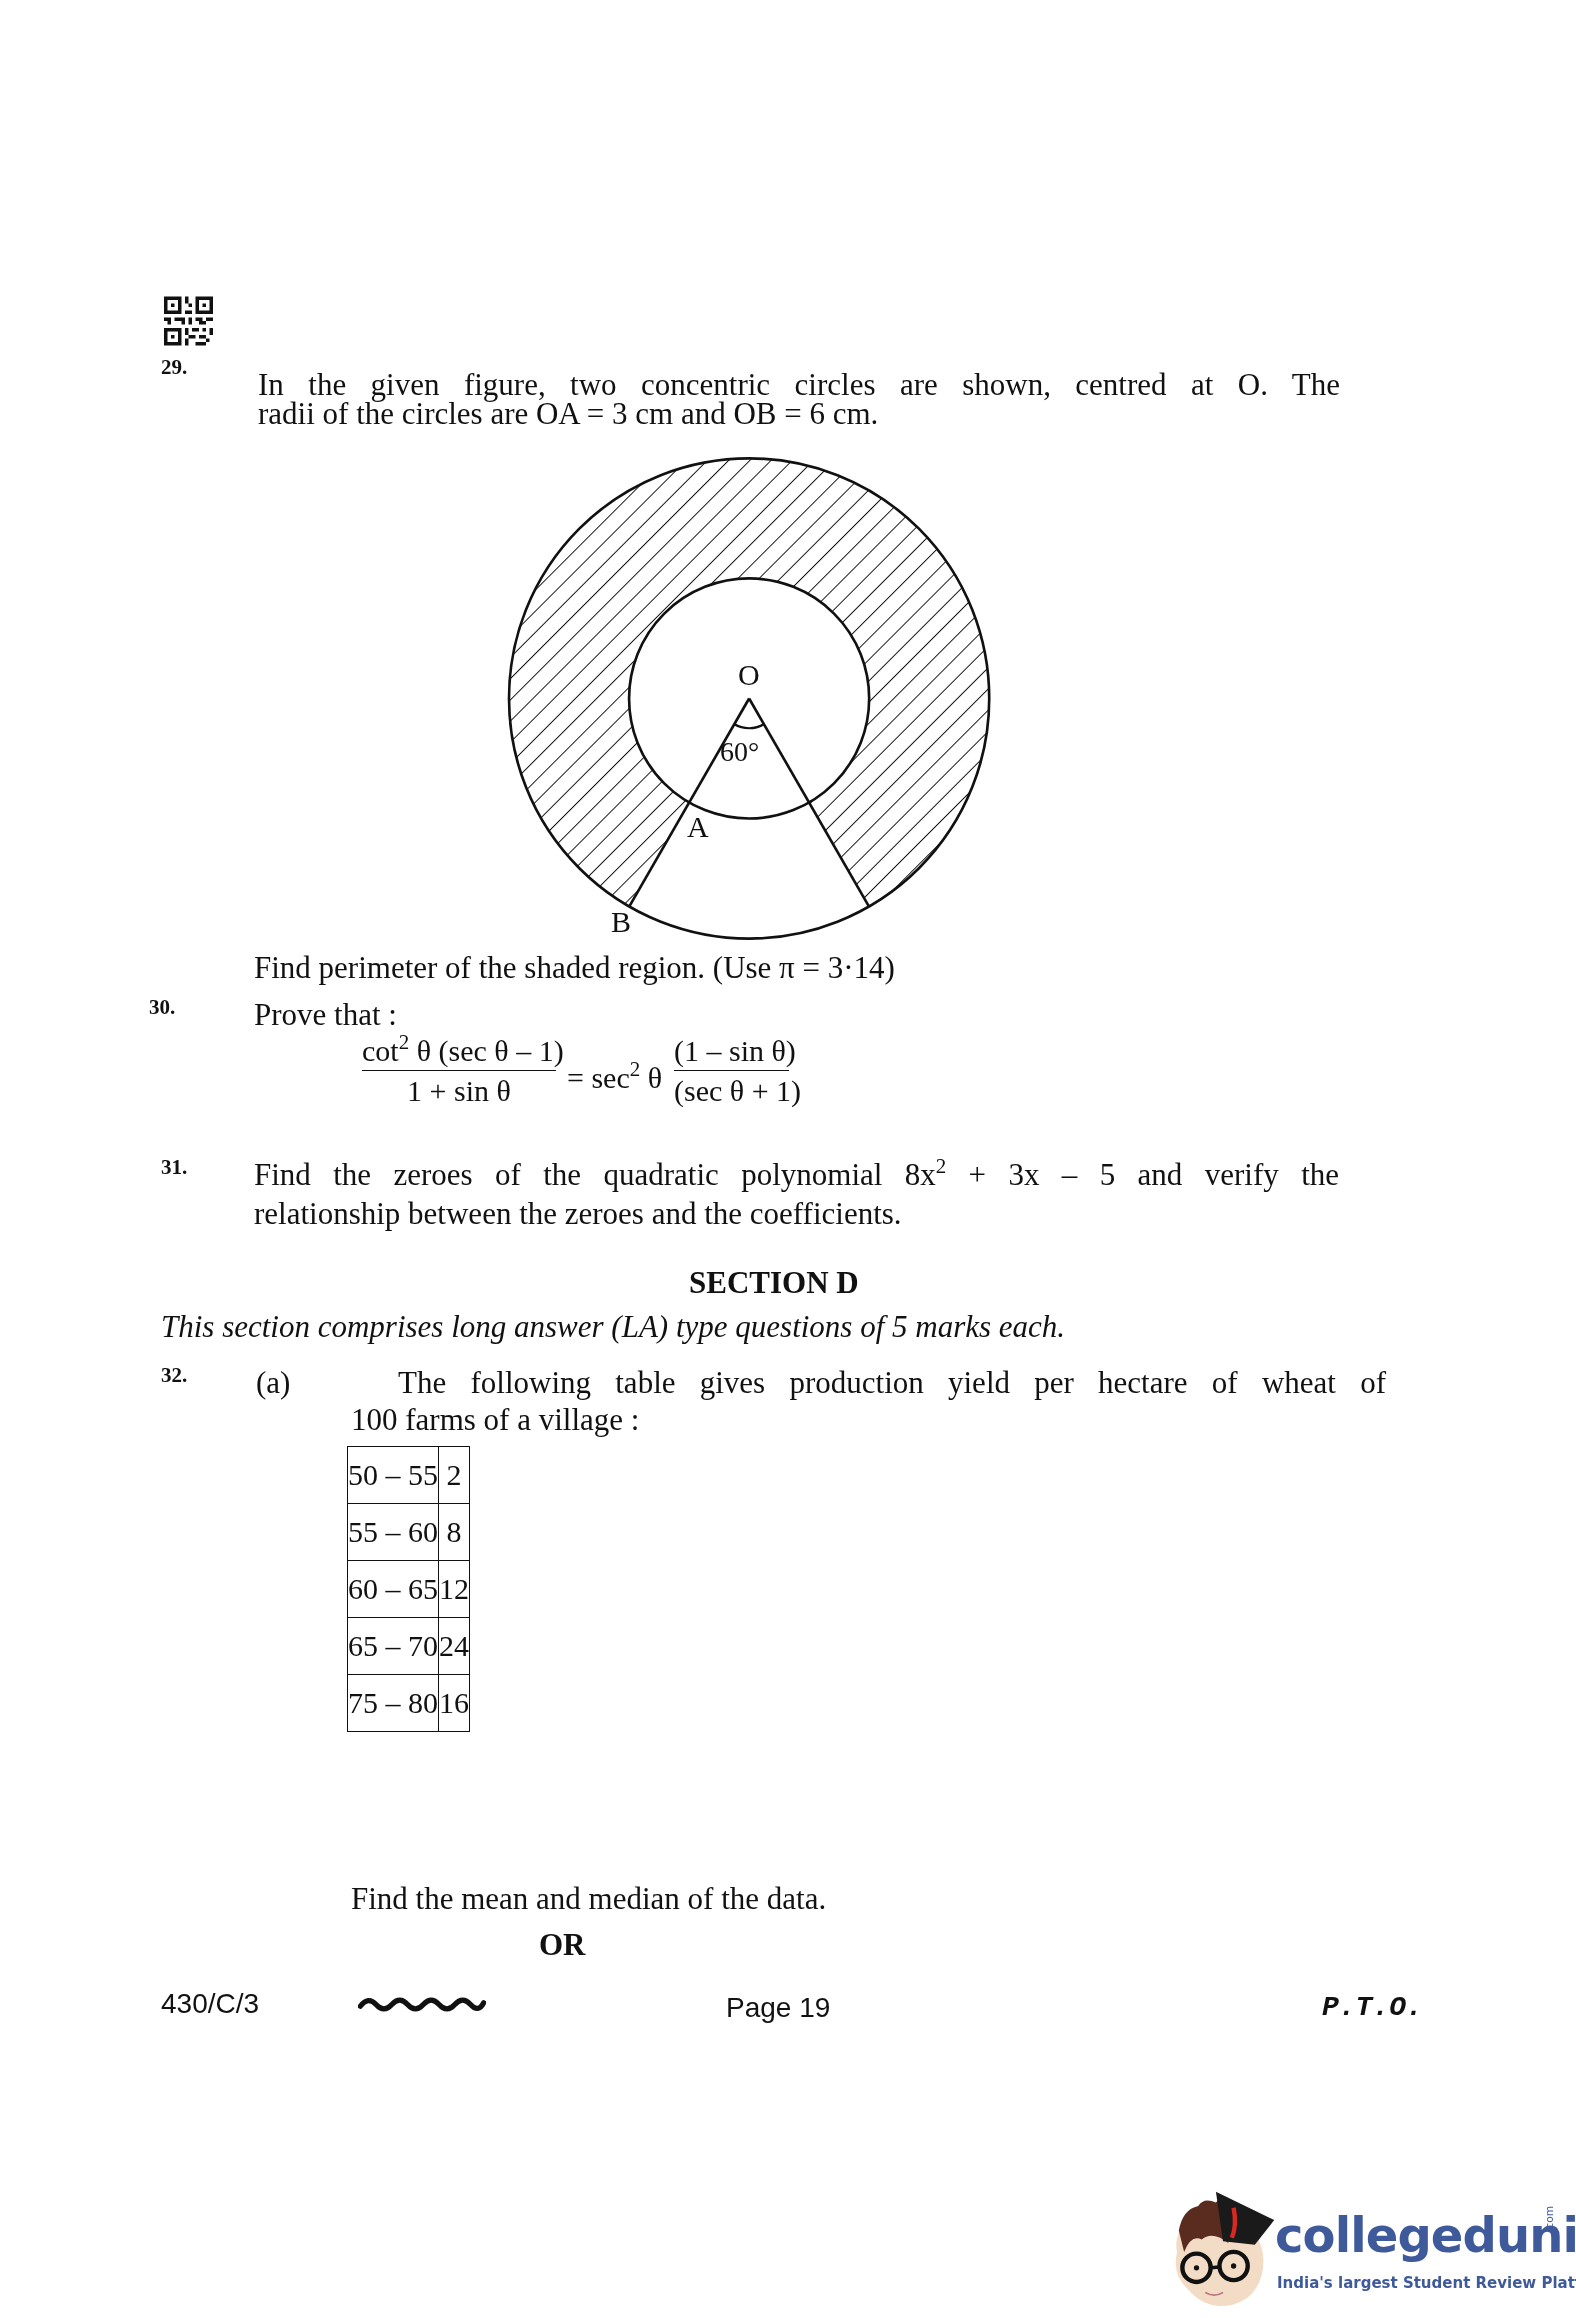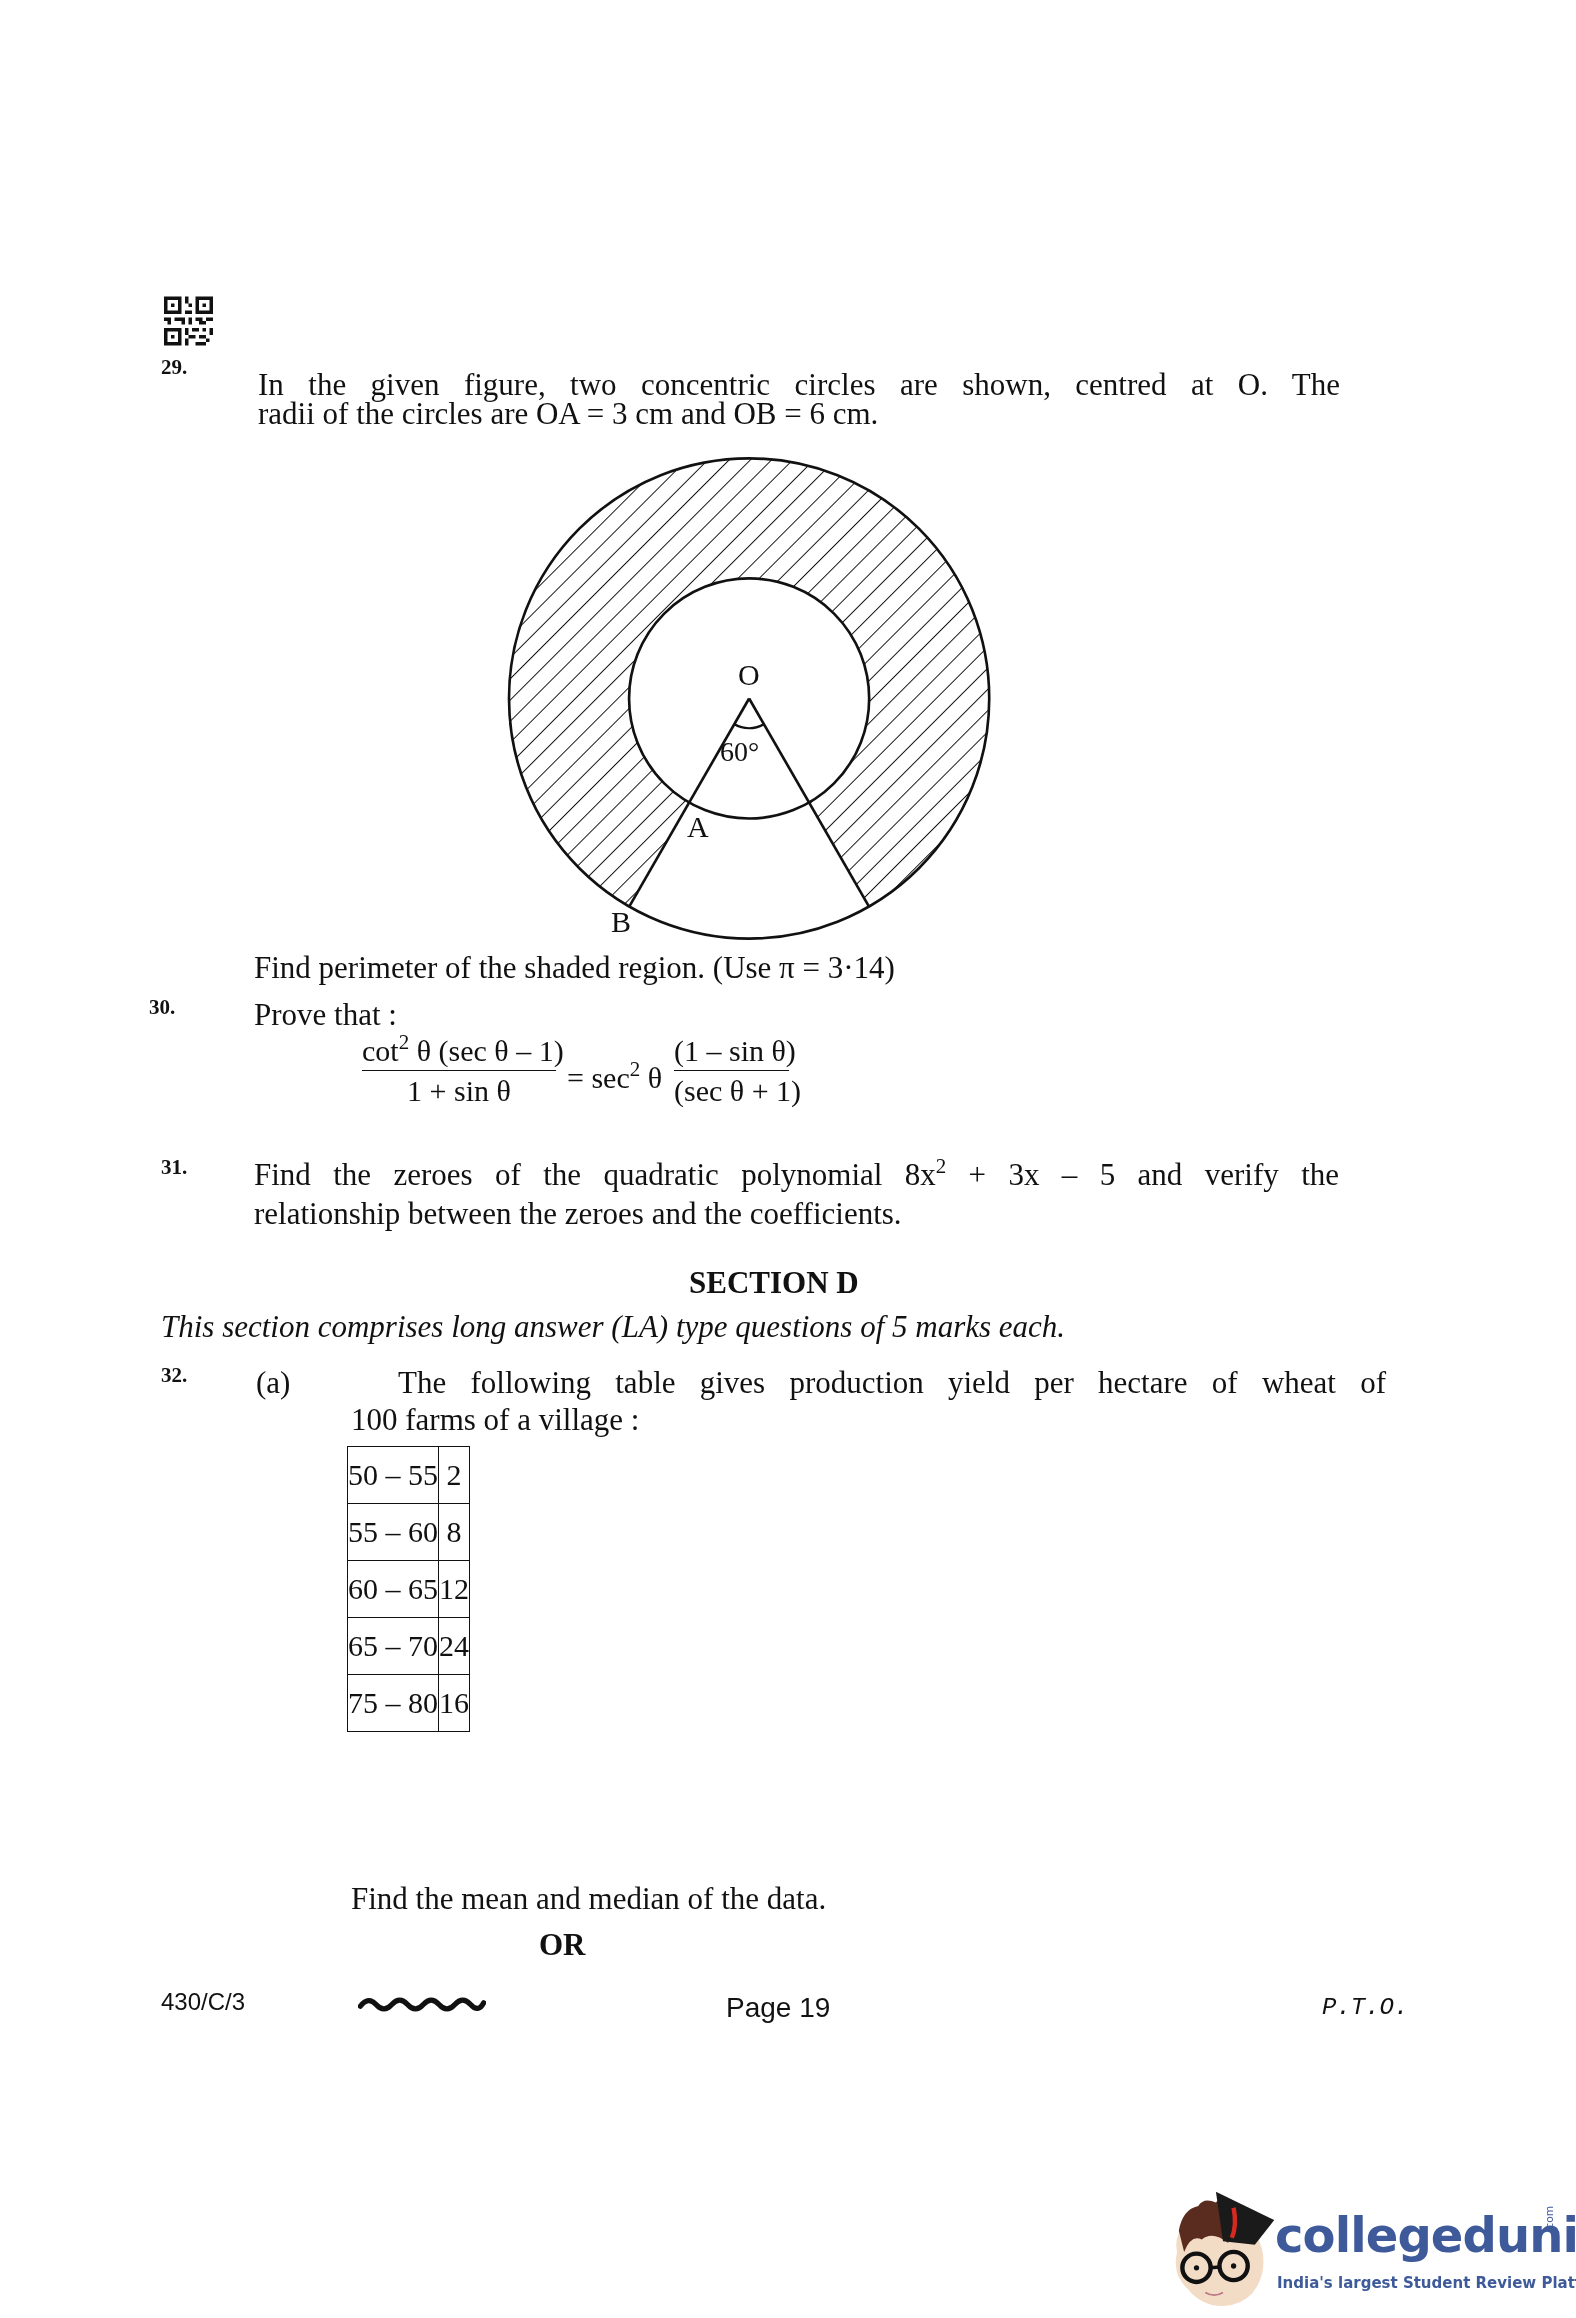--- a/index.html
+++ b/index.html
@@ -14,21 +14,21 @@
   .frac { position:absolute; text-align:center; font-family:"Liberation Serif",serif; font-size:30px; }
   .frac .num, .frac .den { display:block; line-height:35px; white-space:nowrap; }
   .frac .bar { display:block; border-top:1.8px solid #111; margin:1.8px 0; }
   sup { font-size:21px; vertical-align:12.4px; line-height:0; }
   table.data { position:absolute; left:347px; top:1446px; border-collapse:collapse;
                font-family:"Liberation Serif",serif; font-size:30px; }
   table.data td, table.data th { border:1.8px solid #111; text-align:center; font-weight:normal; padding:0; }
   table.data th { height:82px; line-height:35px; }
   table.data td { height:56px; }
   .col1 { width:260px; } .col2 { width:227px; }
-  .foot-sans { font-family:"Liberation Sans","DejaVu Sans",sans-serif; font-size:24px; }
+  .foot-sans { font-family:"Liberation Sans","DejaVu Sans",sans-serif; font-size:28px; }
   .logo-text { font-family:"DejaVu Sans","Liberation Sans",sans-serif; color:#3e5a9a; }
 </style>
 </head>
 <body>
 
 <svg class="abs" style="left:164px;top:296px" width="49" height="50" viewBox="0 0 14 14">
   <rect x="0" y="0" width="14" height="14" fill="#fff"></rect>
   <path fill="#111" d="M0 0h5v5H0zM1 1v3h3V1zM2 2h1v1H2z M9 0h5v5H9zM10 1v3h3V1zM11 2h1v1h-1z M0 9h5v5H0zM1 10v3h3v-3zM2 11h1v1H2z M6 0h1v2H6zM7 2h1v1H7zM6 4h2v1H6zM0 6h2v1H0zM3 6h3v1H3zM7 6h1v2H7zM9 6h2v1H9zM12 6h2v1h-2zM1 7h1v1H1zM5 7h1v1H5zM10 7h2v1h-2zM6 9h1v2H6zM8 9h2v1H8zM11 9h1v1h-1zM13 9h1v2h-1zM7 11h2v1H7zM10 11h2v1h-2zM6 12h1v2H6zM9 13h3v1H9zM12 12h1v1h-1z"></path>
 </svg>
 
@@ -119,21 +119,21 @@
   </table>
 
 <div class="abs txt" style="left:351px;top:1879px;">Find the mean and median of the data.</div>
 <div class="abs txt bold" style="left:539px;top:1925px;">OR</div>
 
 <div class="abs foot-sans" style="left:161px;top:1988px;">430/C/3</div>
 <svg class="abs" style="left:358px;top:1994px" width="128" height="21" viewBox="0 0 145 24">
   <path d="M2 14 Q11 2 20 12 T38 12 Q47 2 56 12 T74 12 Q83 2 92 12 T110 12 Q119 2 128 12 T143 10" fill="none" stroke="#111" stroke-width="6" stroke-linecap="round"></path>
 </svg>
 <div class="abs txt" style="left:726px;top:1988px;font-family:'Liberation Sans',sans-serif;font-size:28px;">Page 19</div>
-<div class="abs txt ital" style="left:1322px;top:1988px;font-family:'Liberation Mono',monospace;font-weight:normal;font-size:24px;">P.T.O.</div>
+<div class="abs txt ital" style="left:1322px;top:1988px;font-family:'Liberation Mono',monospace;font-weight:bold;font-size:28px;">P.T.O.</div>
 
 <svg class="abs" style="left:1170px;top:2190px" width="106" height="122" viewBox="0 0 120 138">
   <path d="M18 40 Q4 50 8 70 Q2 96 20 112 Q40 136 70 130 Q96 124 104 96 Q110 70 96 48 Z" fill="#f3dcc6"></path>
   <path d="M10 46 Q14 22 32 18 Q38 8 52 14 Q60 4 70 12 L66 60 Q48 46 36 56 Q24 50 16 70 Z" fill="#5a2b1f"></path>
   <path d="M52 2 L118 34 L96 62 L60 58 Z" fill="#1a1a1a"></path>
   <path d="M72 20 Q76 40 70 54" stroke="#d62a20" stroke-width="5" fill="none"></path>
   <circle cx="30" cy="88" r="16" fill="none" stroke="#111" stroke-width="5"></circle>
   <circle cx="72" cy="86" r="16" fill="none" stroke="#111" stroke-width="5"></circle>
   <line x1="46" y1="88" x2="56" y2="87" stroke="#111" stroke-width="4"></line>
   <circle cx="30" cy="88" r="3" fill="#111"></circle>

